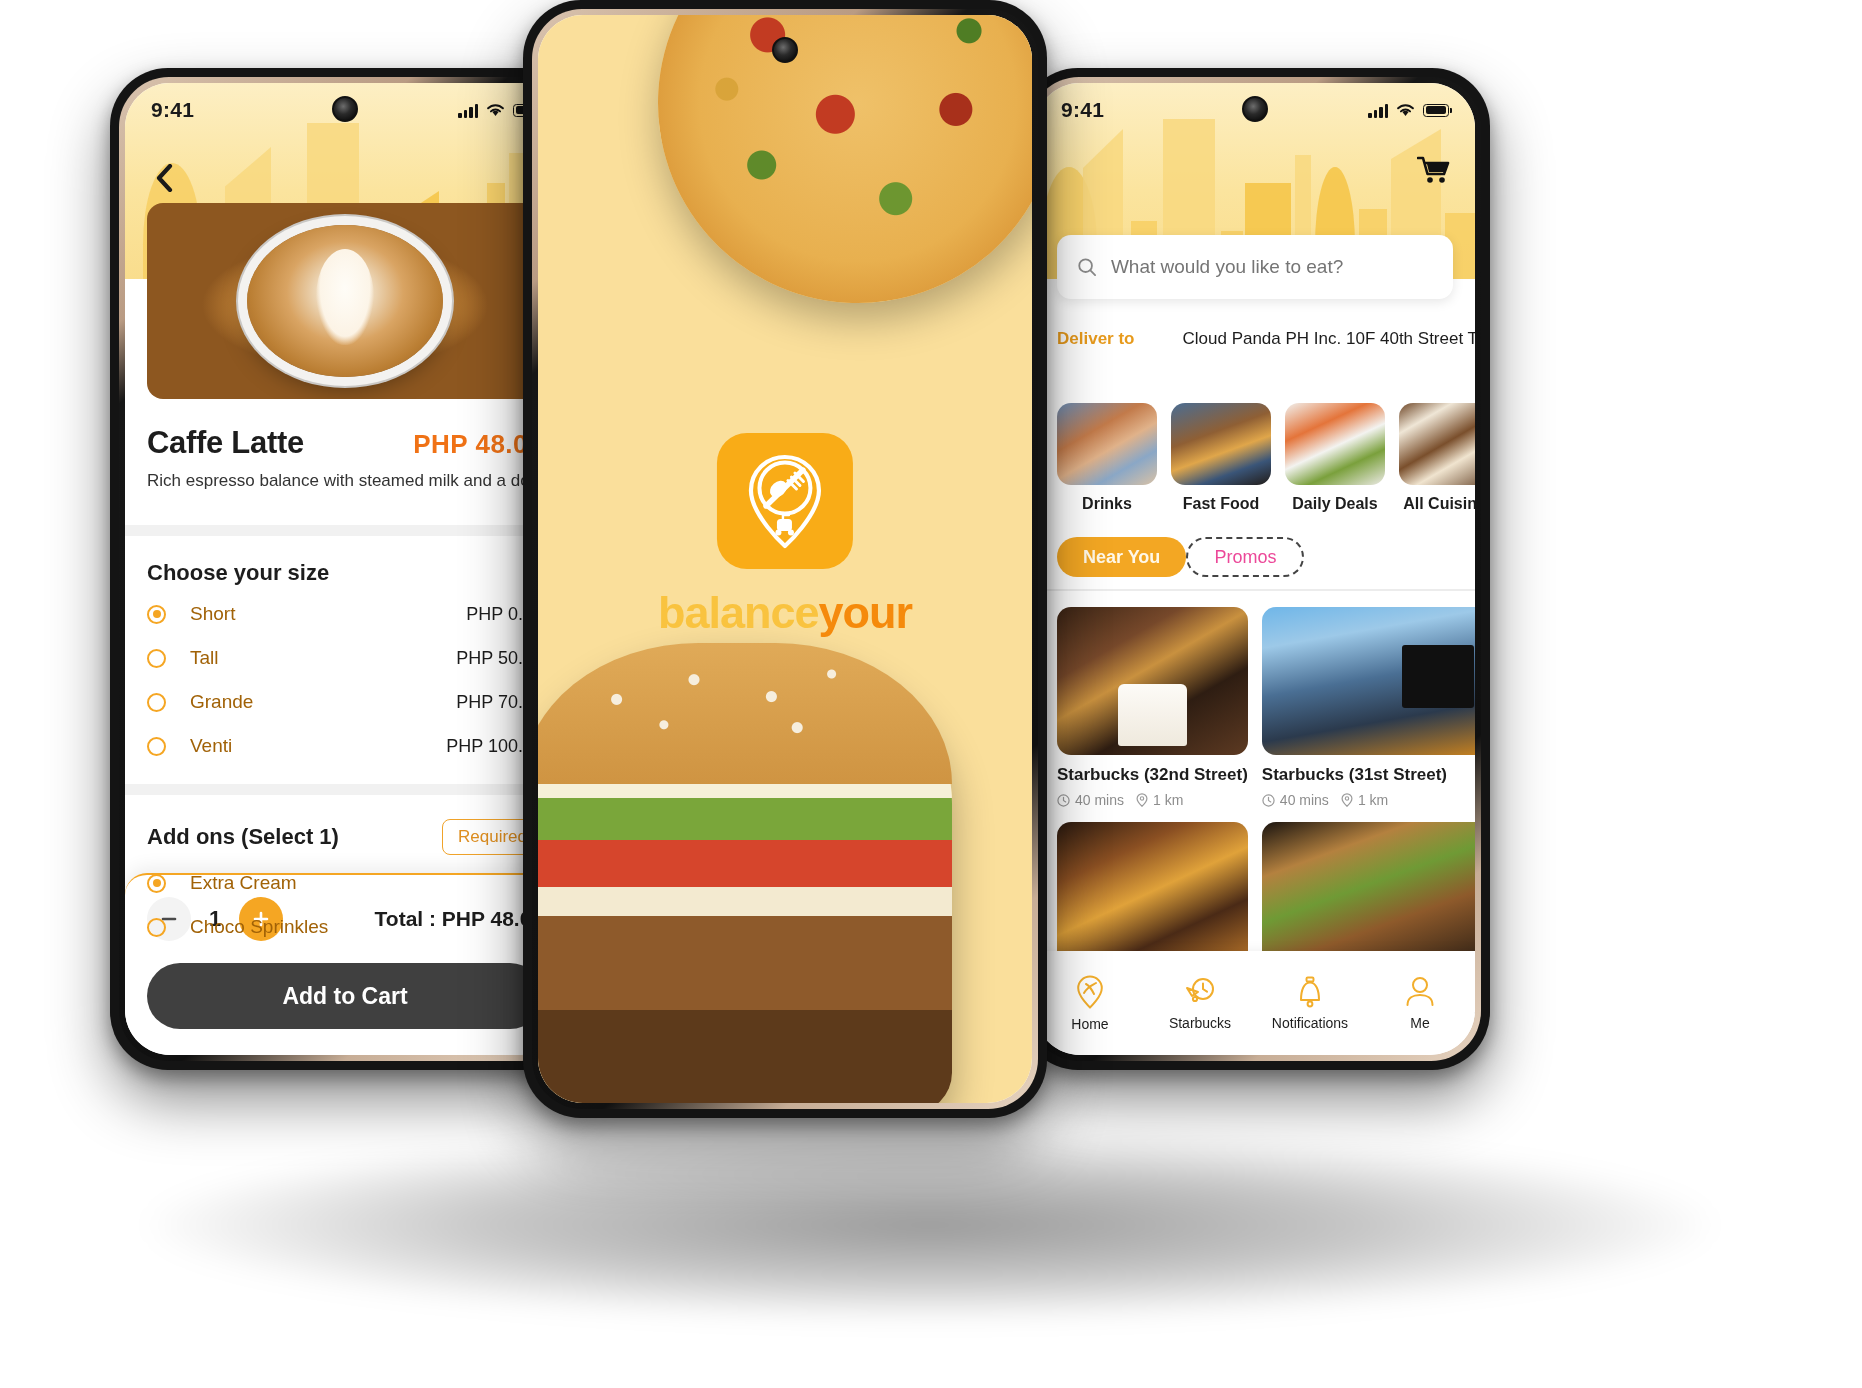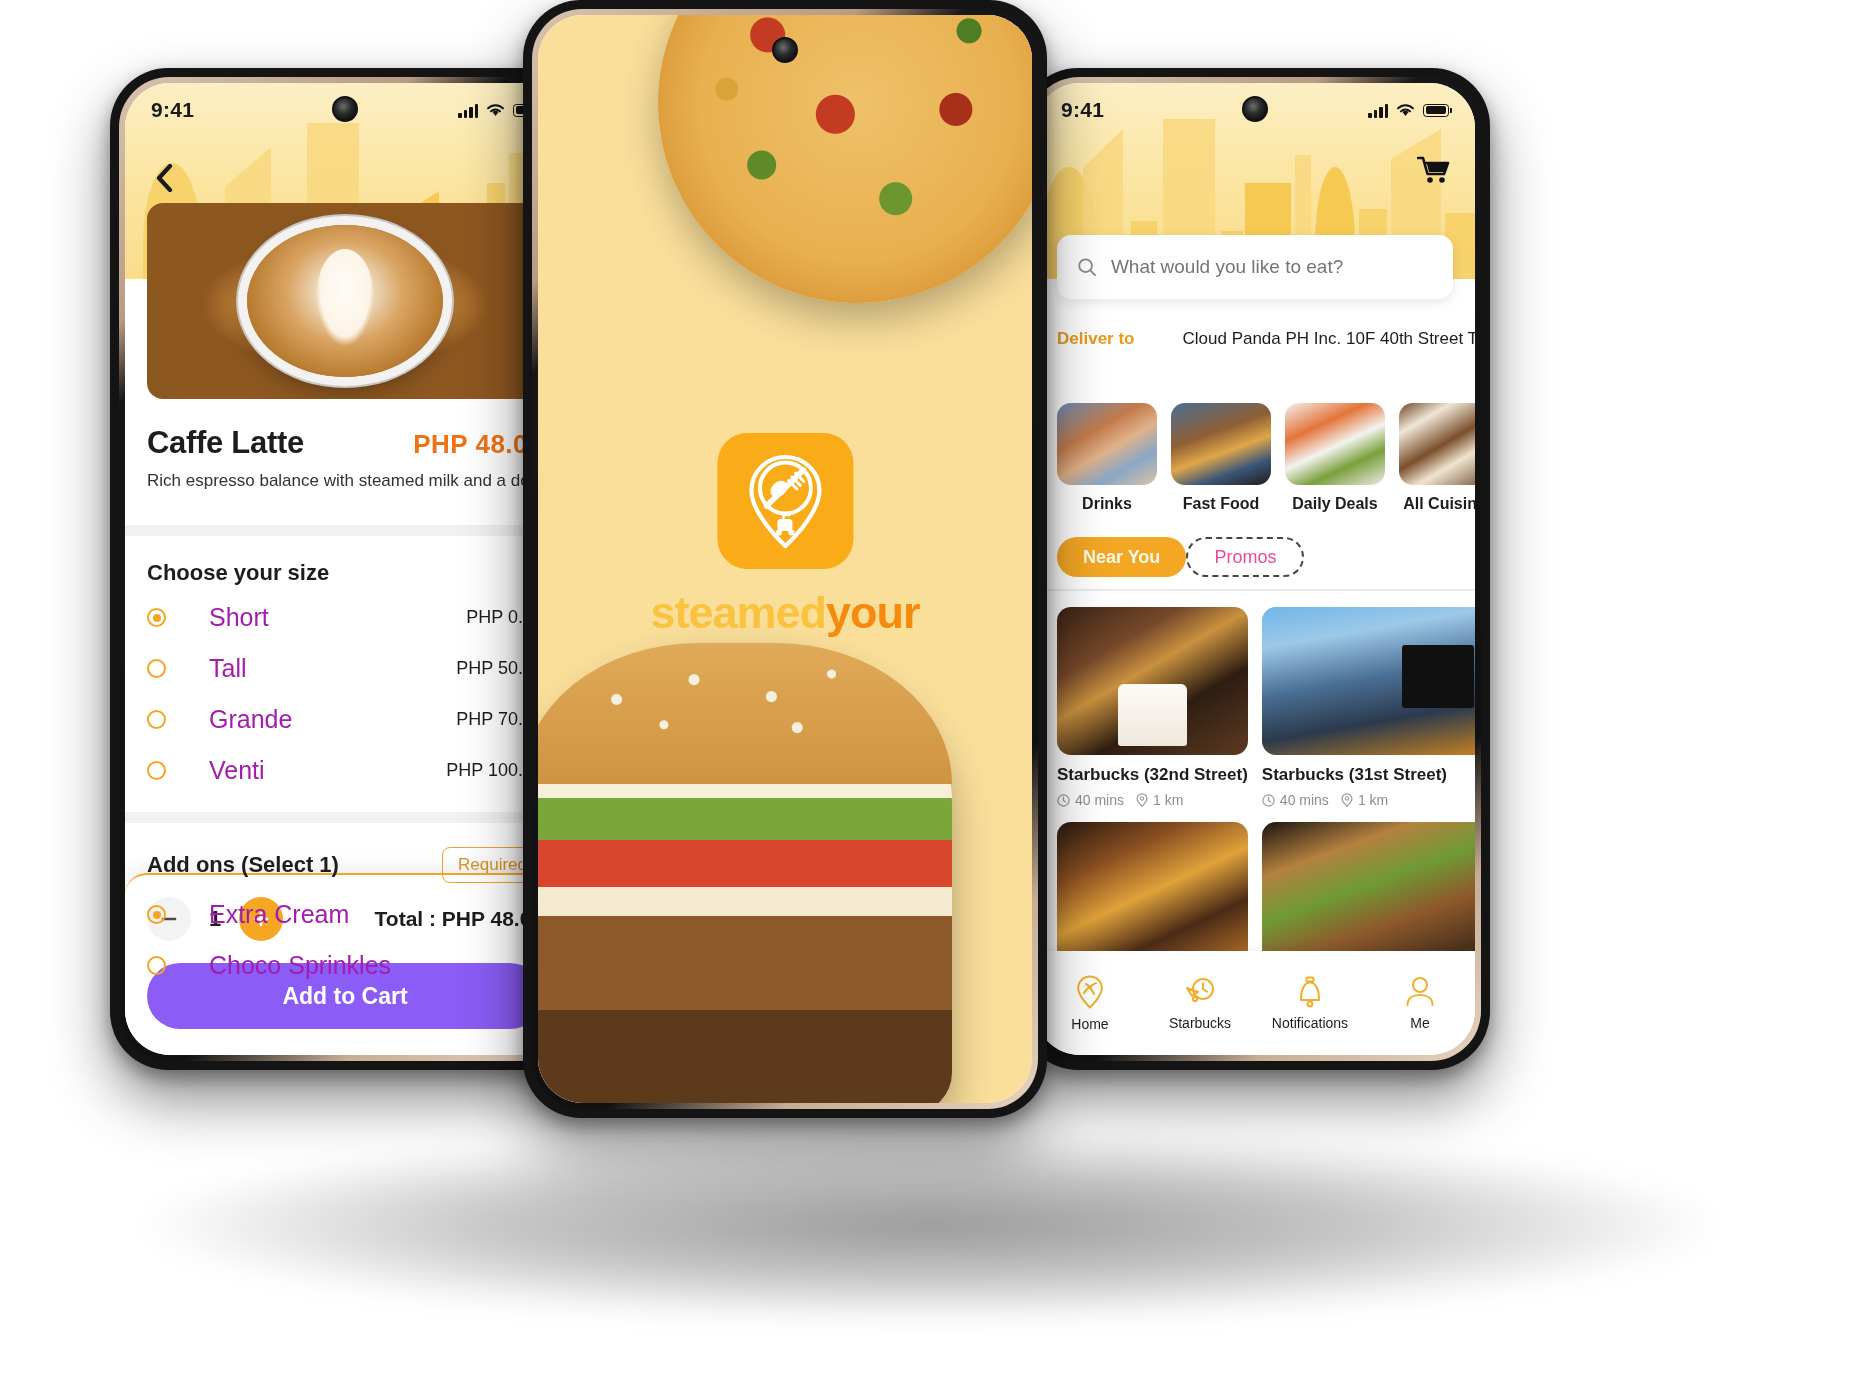--- a/index.html
+++ b/index.html
@@ -115,21 +115,21 @@
   .prod-desc { padding: 10px 22px 0 22px; font-size: 17px; color:#333; white-space: nowrap; }
   .sep { height: 11px; background:#f1f1f1; margin-top: 34px; }
   .sec-title { padding: 24px 22px 6px 22px; font-size: 22px; font-weight: 600; color:#1d1d1d; }
   .opt-row {
     display:flex; align-items:center; justify-content:space-between;
     padding: 11px 22px; cursor:pointer;
   }
   .opt-left { display:flex; align-items:center; gap: 24px; }
   .radio { width: 19px; height: 19px; border-radius:50%; border:2px solid #f5a623; flex:0 0 auto; position:relative; }
   .radio.on::after { content:""; position:absolute; left:3.5px; top:3.5px; width:8px; height:8px; border-radius:50%; background:#f5a623; }
-  .opt-label { font-size: 25px; color:#a21caf;margin-left:19px; }
+  .opt-label { font-size: 19px; color:#a16207; }
   .opt-price { font-size: 18px; color:#1d1d1d; white-space:nowrap; }
   .addon-head { display:flex; align-items:center; justify-content:space-between; padding: 24px 22px 6px 22px; }
   .addon-title { font-size: 22px; font-weight: 600; color:#1d1d1d; }
   .required-badge {
     border: 1.6px solid #f0a32a; color:#e09021; border-radius: 8px;
     padding: 7px 15px; font-size: 17px; white-space:nowrap;
   }
   .bottom-card {
     position:absolute; left:0; right:0; bottom:0;
     background:#fff; border-top: 2.5px solid #f5a623; border-radius: 22px 22px 0 0;
@@ -138,21 +138,21 @@
   }
   .qty-row { display:flex; align-items:center; justify-content:space-between; }
   .stepper { display:flex; align-items:center; gap: 14px; }
   .circ { width:44px; height:44px; border-radius:50%; display:flex; align-items:center; justify-content:center; cursor:pointer; }
   .circ.minus { background:#f3f3f3; }
   .circ.plus  { background:#f5a623; }
   .qty-val { font-size: 22px; font-weight: 600; color:#1d1d1d; min-width: 20px; text-align:center; }
   .total-txt { font-size: 21px; font-weight: 700; color:#1d1d1d; white-space:nowrap; }
   .cta {
     margin-top: 22px; height: 66px; border-radius: 34px;
-    background:#8b5cf6; color:#fff; font-size: 23px; font-weight: 700;
+    background:#404040; color:#fff; font-size: 23px; font-weight: 700;
     display:flex; align-items:center; justify-content:center; cursor:pointer;
   }
 
   
   .splash { position:absolute; inset:0; background:#fadf9b; overflow:hidden; }
   .splash .pizza {
     position:absolute; left: 120px; top: -112px; width: 400px; height: 400px;
     border-radius: 50%;
     background:
       radial-gradient(circle at 30% 30%, #c23b22 0 17px, transparent 18px),
@@ -670,21 +670,21 @@
                 </g>
                 <g>
                   <rect x="44" y="70" width="15" height="12" rx="3.5" fill="#ffffff"></rect>
                   <circle cx="45.5" cy="83.5" r="3" fill="#ffffff"></circle>
                   <circle cx="58" cy="83.5" r="3" fill="#ffffff"></circle>
                   <path d="M50 70 V66 H56" stroke="#ffffff" stroke-width="2.4" fill="none" stroke-linecap="round"></path>
                 </g>
               </svg>
             </div>
             <div class="logo-text">
-              <span class="t1">steamed</span><span class="t2">your</span>
+              <span class="t1">balance</span><span class="t2">your</span>
             </div>
           </div>
 
         </div>
       </div>
     </div>
   </div>
 
 </div>
 

